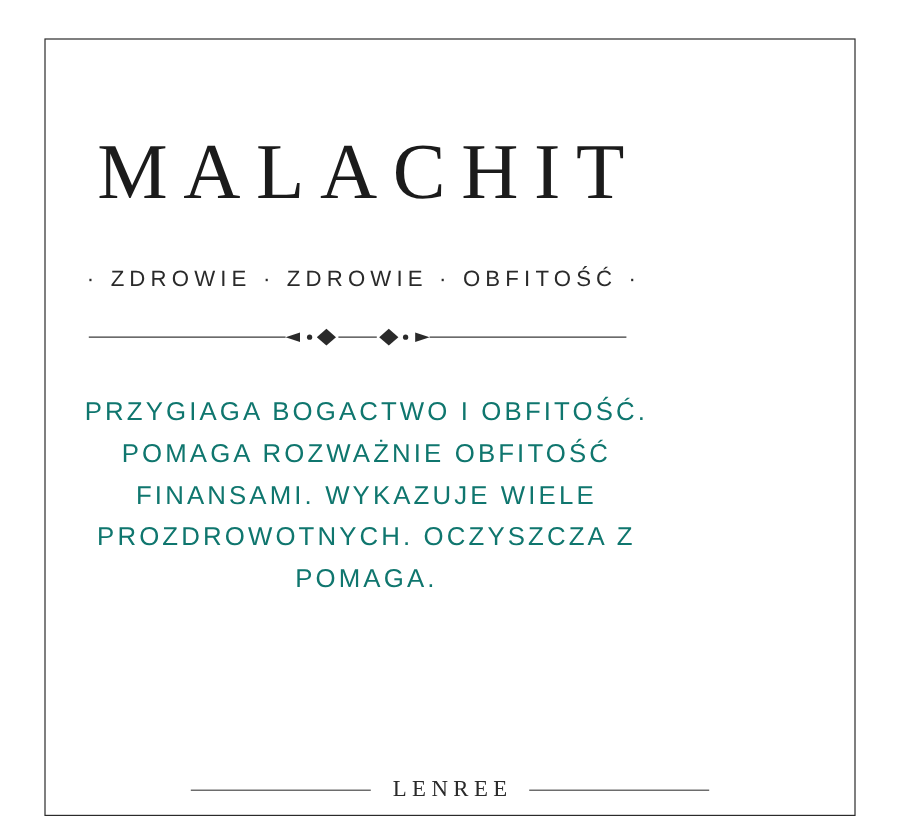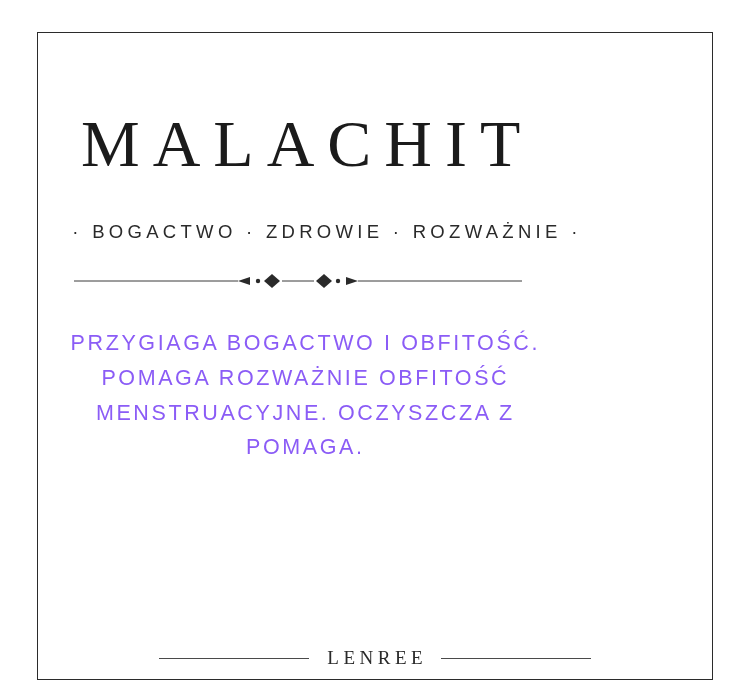--- a/index.html
+++ b/index.html
@@ -76,21 +76,21 @@
   }
   .divider svg { display: block; }
 
   .body-text {
     margin-top: 34px;
     font-family: "Liberation Sans", sans-serif;
     font-size: 21.5px;
     line-height: 1.62;
     letter-spacing: 2.6px;
     text-indent: 2.6px;
-    color: #8b5cf6;
+    color: #0f766e;
     text-align: center;
     max-width: 560px;
   }
   .body-text .ln { display: block; white-space: nowrap; }
 
   .footer {
     position: absolute;
     left: 0;
     right: 0;
     bottom: 10px;
@@ -115,40 +115,41 @@
 </style>
 </head>
 <body>
 
 <div class="card">
   <div class="frame">
     <div class="inner">
 
       <div class="title">MALACHIT</div>
 
-      <div class="subtitle">· BOGACTWO · ZDROWIE · ROZWAŻNIE ·</div>
+      <div class="subtitle">· ZDROWIE · ZDROWIE · OBFITOŚĆ ·</div>
 
       <div class="divider">
         <svg width="460" height="22" viewBox="0 0 460 22" xmlns="http://www.w3.org/2000/svg">
           <line x1="6" y1="11" x2="170" y2="11" stroke="#3a3a3a" stroke-width="1"></line>
           <line x1="290" y1="11" x2="454" y2="11" stroke="#3a3a3a" stroke-width="1"></line>
           <polygon points="170,11 182,7 182,15" fill="#2a2a2a"></polygon>
           <polygon points="290,11 278,7 278,15" fill="#2a2a2a"></polygon>
           <path d="M196 11 L204 4 L212 11 L204 18 Z" fill="#2a2a2a"></path>
           <path d="M264 11 L256 4 L248 11 L256 18 Z" fill="#2a2a2a"></path>
           <line x1="214" y1="11" x2="246" y2="11" stroke="#3a3a3a" stroke-width="1"></line>
           <circle cx="190" cy="11" r="2.2" fill="#2a2a2a"></circle>
           <circle cx="270" cy="11" r="2.2" fill="#2a2a2a"></circle>
         </svg>
       </div>
 
       <div class="body-text">
         <span class="ln">PRZYGIAGA BOGACTWO I OBFITOŚĆ.</span>
         <span class="ln">POMAGA ROZWAŻNIE OBFITOŚĆ</span>
-        <span class="ln">MENSTRUACYJNE. OCZYSZCZA Z</span>
+        <span class="ln">FINANSAMI. WYKAZUJE WIELE</span>
+        <span class="ln">PROZDROWOTNYCH. OCZYSZCZA Z</span>
         <span class="ln">POMAGA.</span>
       </div>
 
       <div class="footer">
         <span class="rule"></span>
         <span class="brand">LENREE</span>
         <span class="rule"></span>
       </div>
 
     </div>

